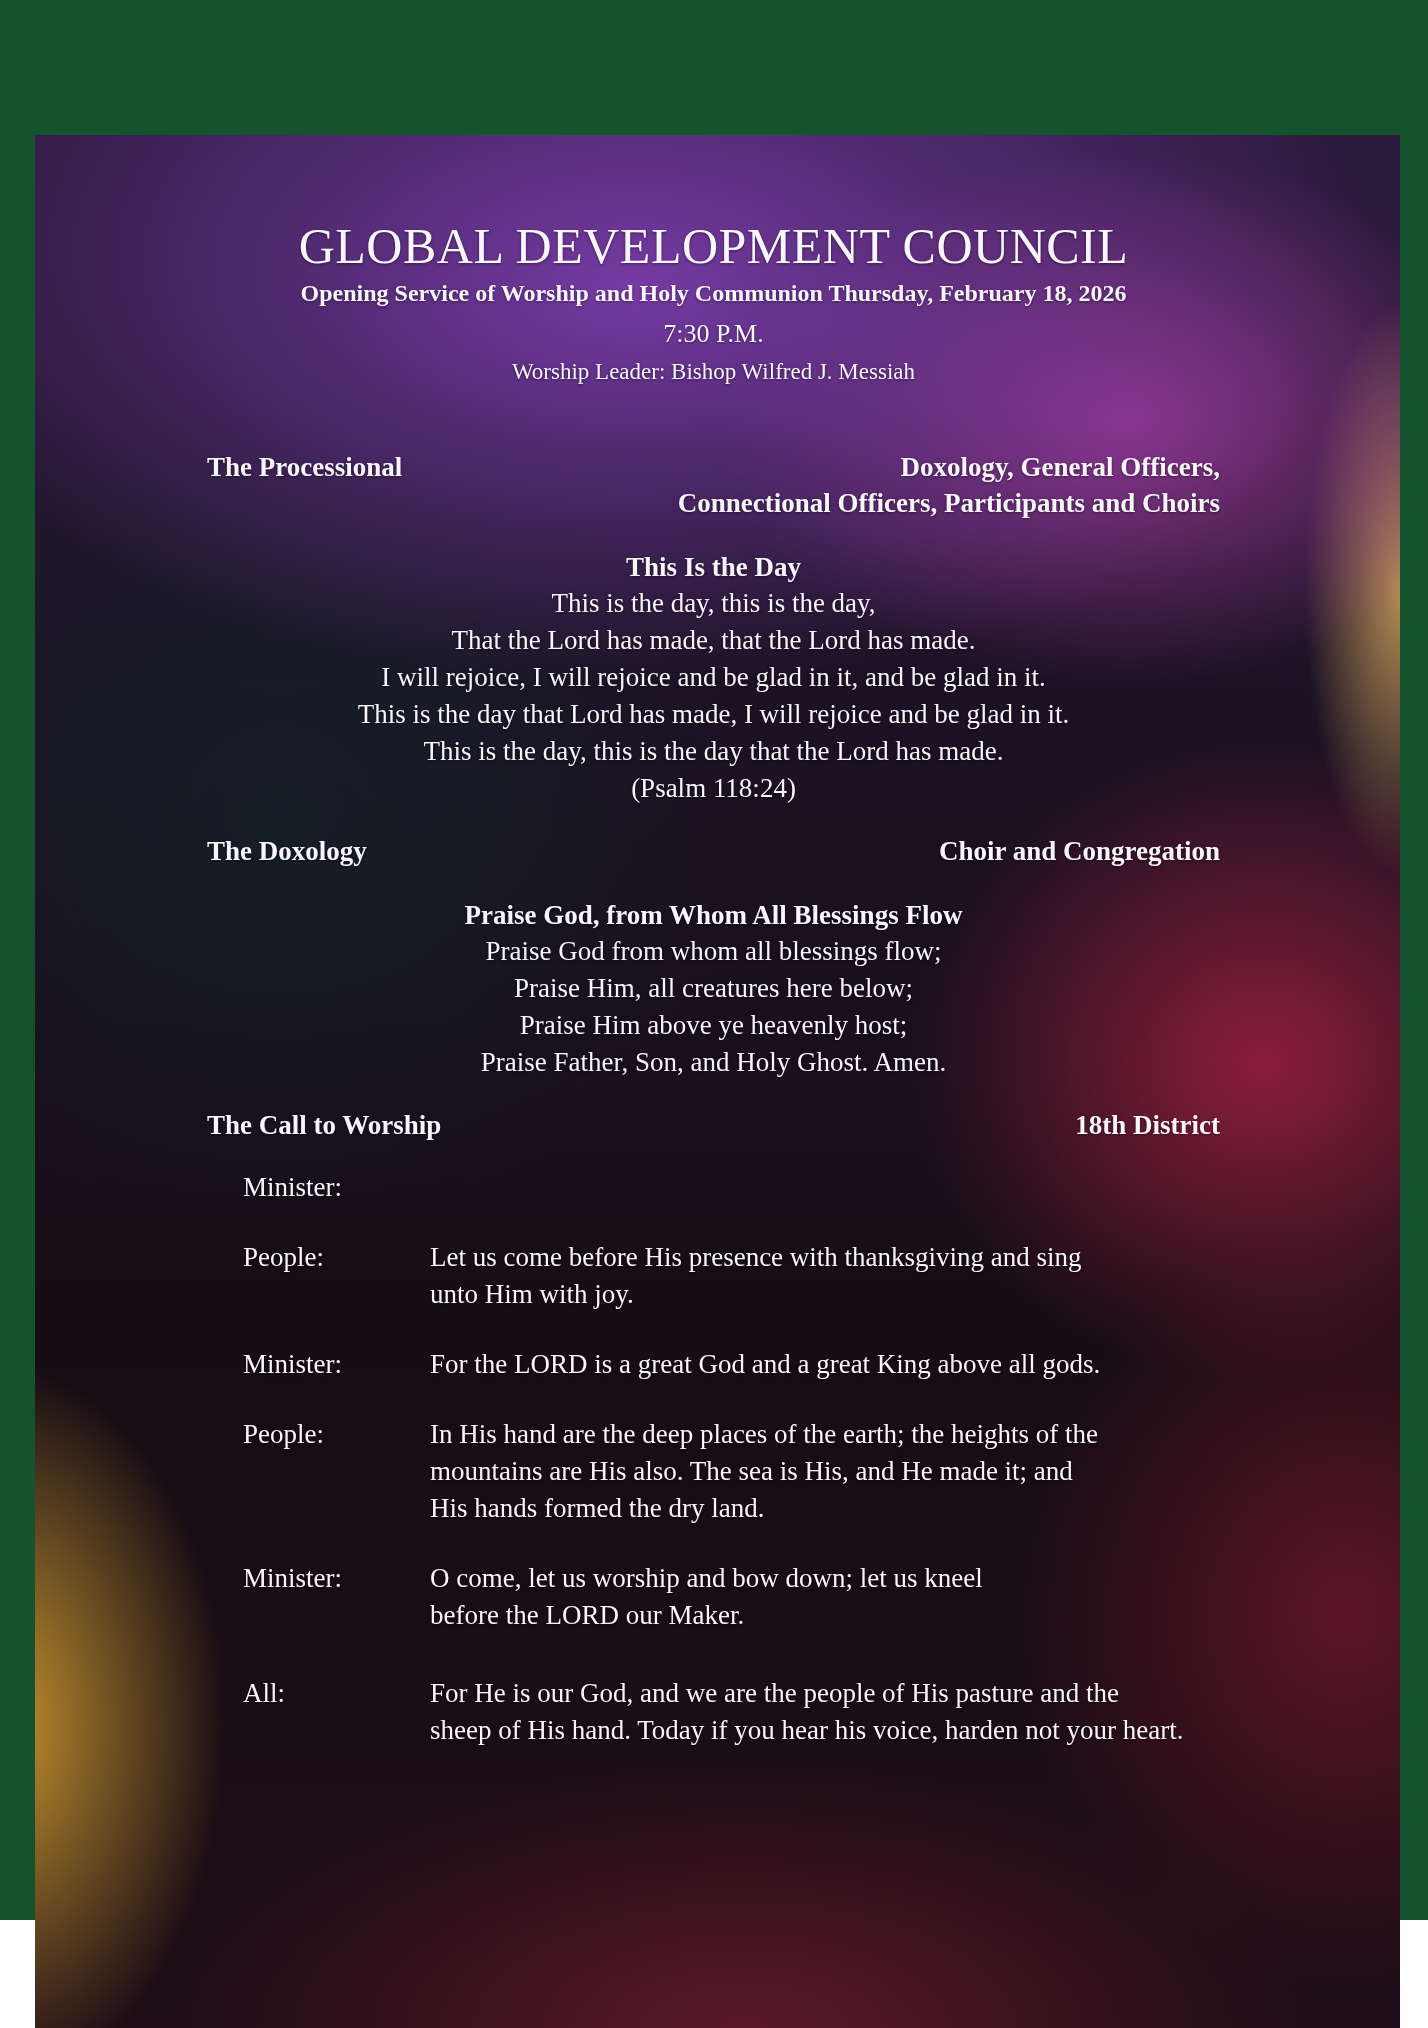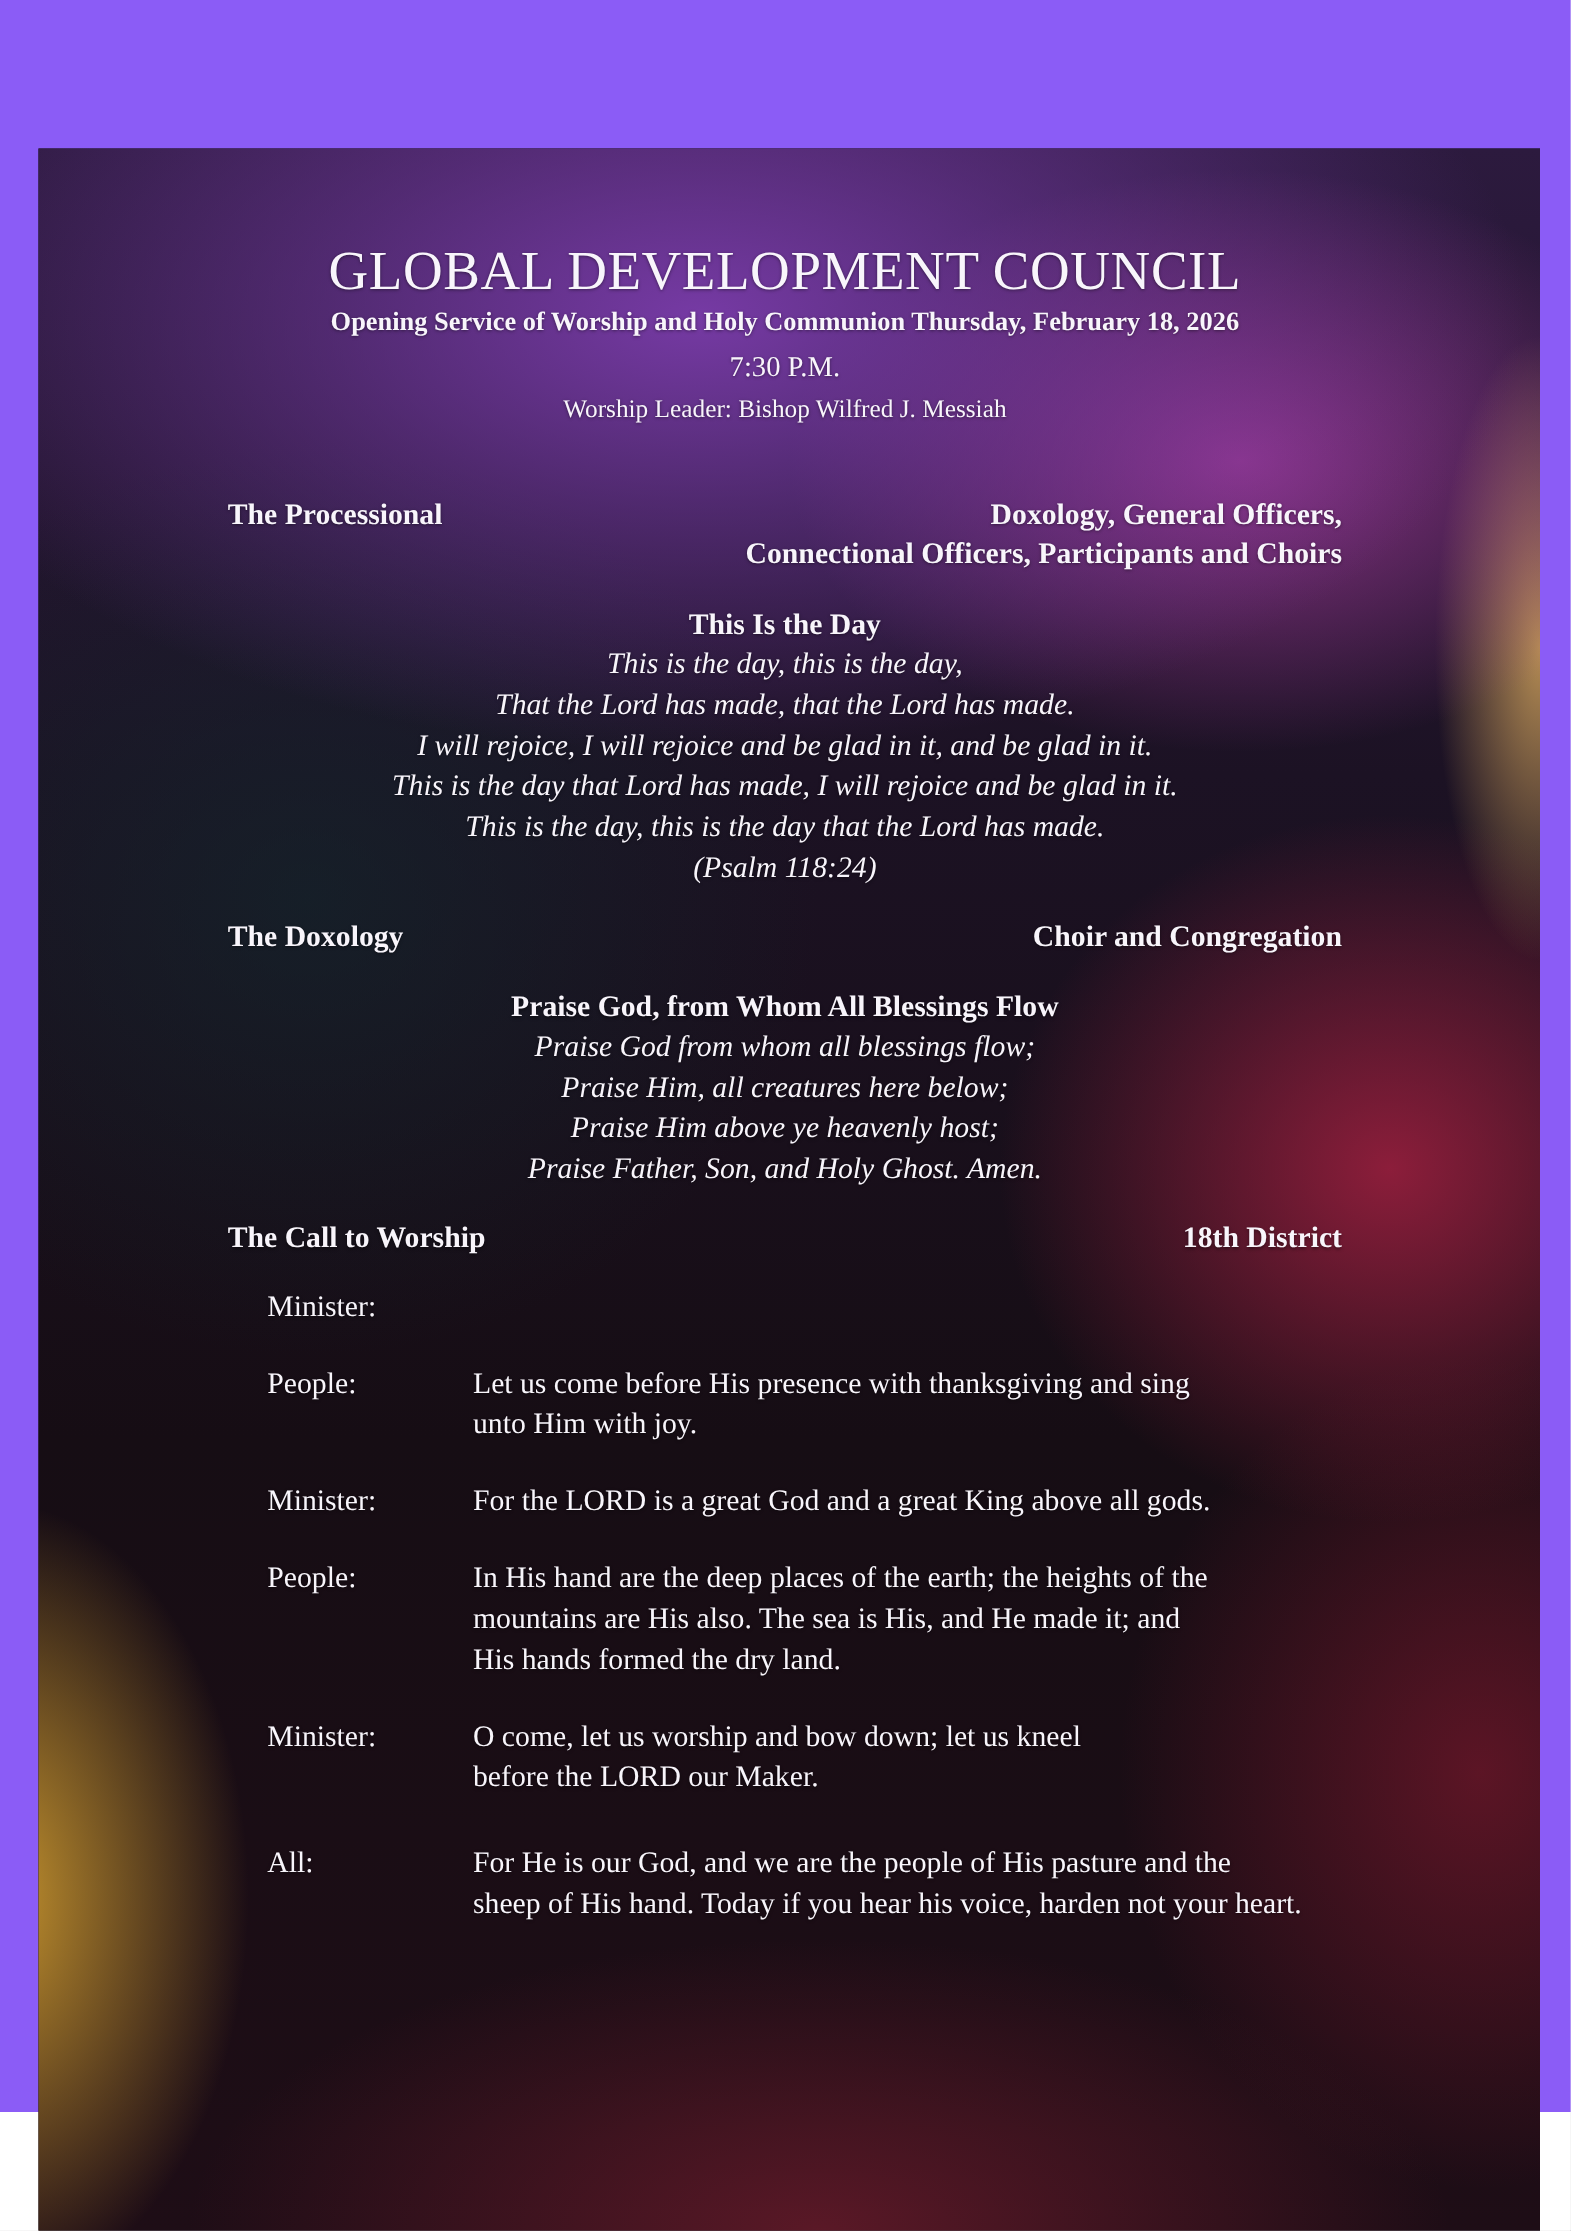--- a/index.html
+++ b/index.html
@@ -5,21 +5,21 @@
   * { margin: 0; padding: 0; box-sizing: border-box; }
   html, body {
     width: 1428px; height: 2028px;
     background: #ffffff;
     font-family: "Liberation Serif", "DejaVu Serif", serif;
     overflow: hidden;
   }
   .page {
     position: relative;
     width: 1428px; height: 1920px;
-    background: #8b5cf6;
+    background: #14532d;
   }
   .poster {
     position: absolute;
     left: 35px; top: 135px;
     width: 1365px; height: 1893px;
     color: #f8f5fb;
     background-color: #150d18;
     background-image:
       radial-gradient(ellipse 55% 21% at 44% 8%,  rgba(122,60,170,0.95) 0%, rgba(122,60,170,0.50) 45%, rgba(122,60,170,0) 100%),
       radial-gradient(ellipse 30% 14% at 80% 15%, rgba(175,62,165,0.75) 0%, rgba(175,62,165,0) 100%),
@@ -47,21 +47,21 @@
   }
   .row-processional { margin-top: 62px; }
   .row-doxology     { margin-top: 26px; }
   .row-call         { margin-top: 26px; }
   .right-line { text-align: right; font-size: 27px; line-height: 36px; font-weight: bold; }
 
   .hymn { text-align: center; }
   .hymn-block-1 { margin-top: 28px; }
   .hymn-block-2 { margin-top: 28px; }
   .hymn-title { font-size: 27px; line-height: 36px; font-weight: bold; }
-  .hymn-line  { font-size: 27px; line-height: 37px; font-style: italic; }
+  .hymn-line  { font-size: 27px; line-height: 37px; }
 
   .responses { margin-top: 26px; margin-left: 36px; }
   .response {
     display: grid;
     grid-template-columns: 187px 1fr;
     font-size: 27px; line-height: 37px;
     margin-top: 33px;
   }
   .response:first-child { margin-top: 0; }
   .response-all { margin-top: 41px; }

